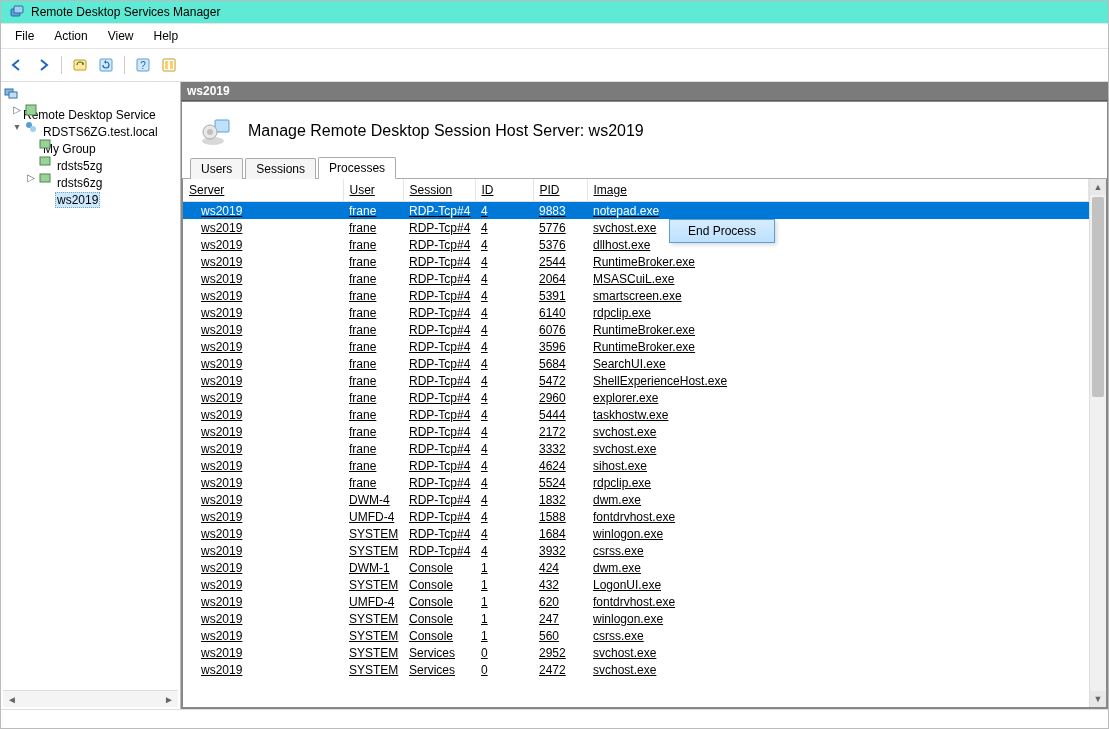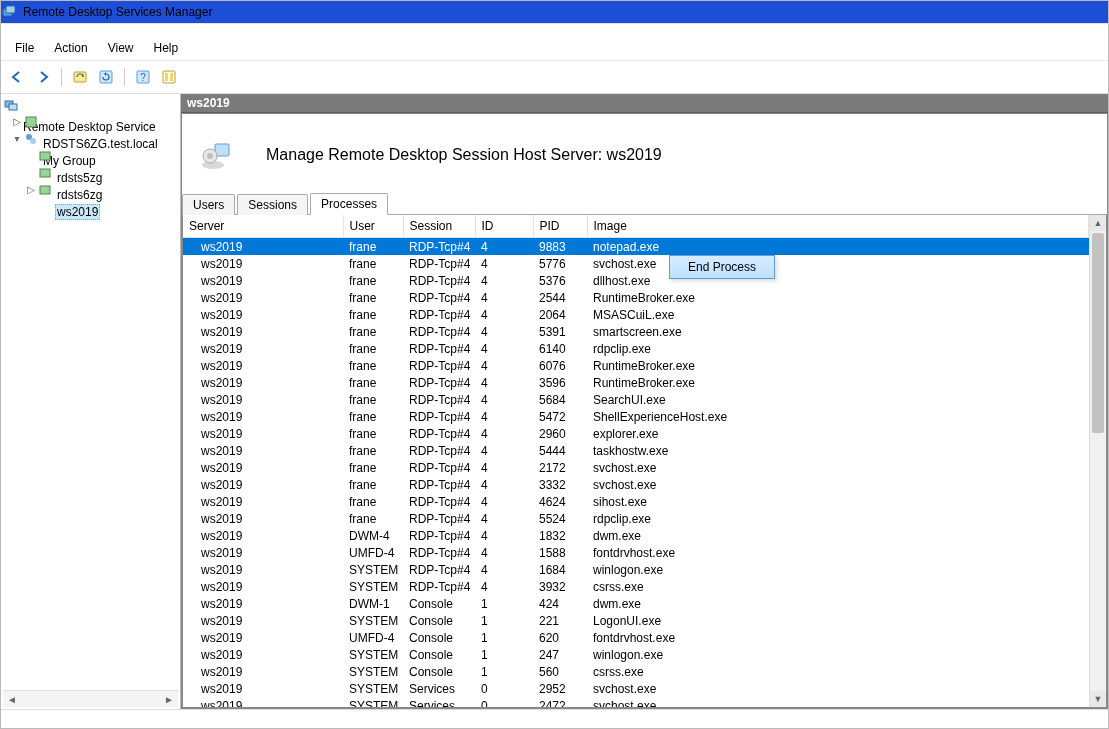--- a/index.html
+++ b/index.html
@@ -17,34 +17,33 @@
     flex-direction: column;
     height: 729px;
     border: 1px solid #bbb;
     box-sizing: border-box;
     background: #fff;
   }
   .titlebar {
     display: flex;
     align-items: center;
     height: 22px;
-    background: #1d4ed8;
+    background: #5eead4;
     border-bottom: 1px solid #e5e5e5;
-    padding-left: 0;
+    padding-left: 8px;
   }
   .titlebar .app-icon {
     width: 16px; height: 16px; margin-right: 6px;
   }
   .menubar {
     display: flex;
     align-items: center;
     height: 20px;
     padding: 2px 6px;
     gap: 4px;
-    margin-top: 12px;
   }
   .menu-item {
     padding: 2px 8px;
     cursor: default;
   }
   .toolbar {
     display: flex;
     align-items: center;
     height: 28px;
     padding: 2px 4px;
@@ -133,25 +132,26 @@
   }
   .detail-top {
     display:flex; align-items:center;
     padding: 14px 10px 10px 18px;
     gap: 14px;
   }
   .detail-top .big-icon {
     width: 34px; height: 30px;
   }
   .detail-top h1 {
-    font-size: 16px; font-weight: normal; margin: 18px;
+    font-size: 16px; font-weight: normal; margin: 0;
   }
   .tabs {
     display: flex;
     align-items:flex-end;
+    padding-left: 8px;
     border-bottom: 1px solid #aaa;
   }
   .tab {
     border: 1px solid #aaa;
     border-bottom: none;
     background: #f5f5f5;
     padding: 3px 10px;
     margin-right: 2px;
     font-size: 12px;
     position: relative;
@@ -174,20 +174,21 @@
   }
   .table-scroll {
     flex:1;
     overflow:hidden;
     position:relative;
   }
   table.proc {
     border-collapse: collapse;
     width: 100%;
     table-layout: fixed;
+    text-decoration: underline;
   }
   table.proc th {
     text-align: left;
     font-weight: normal;
     background: #fff;
     border-bottom: 1px solid #ddd;
     border-right: 1px solid #e5e5e5;
     padding: 2px 6px;
     font-size:12px;
     height:18px;
@@ -585,21 +586,21 @@
                     <td>Console</td>
                     <td>1</td>
                     <td>424</td>
                     <td>dwm.exe</td>
                   </tr>
                   <tr>
                     <td style="padding-left: 18px;">ws2019</td>
                     <td>SYSTEM</td>
                     <td>Console</td>
                     <td>1</td>
-                    <td>221</td>
+                    <td>432</td>
                     <td>LogonUI.exe</td>
                   </tr>
                   <tr>
                     <td style="padding-left: 18px;">ws2019</td>
                     <td>UMFD-4</td>
                     <td>Console</td>
                     <td>1</td>
                     <td>620</td>
                     <td>fontdrvhost.exe</td>
                   </tr>

